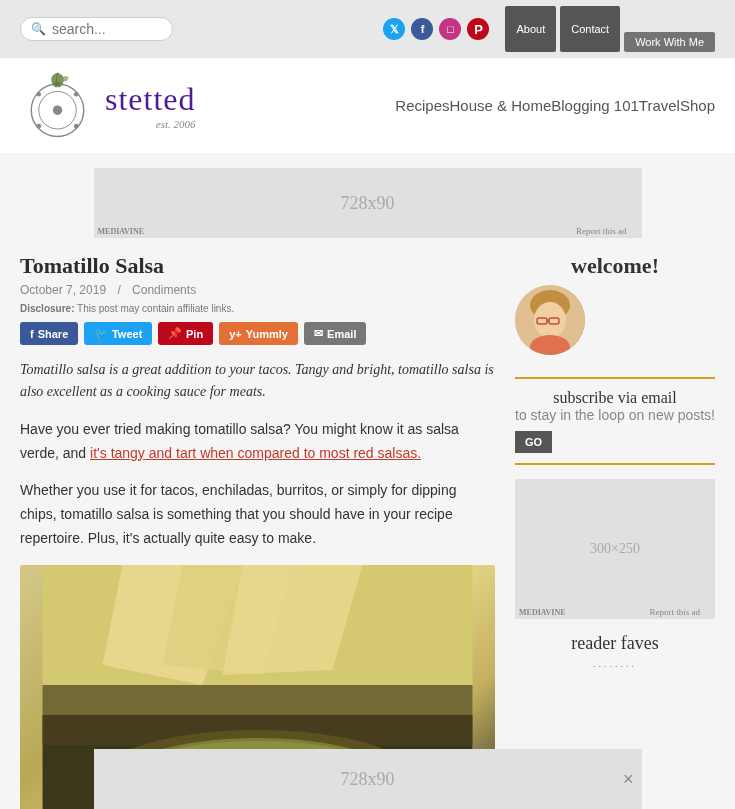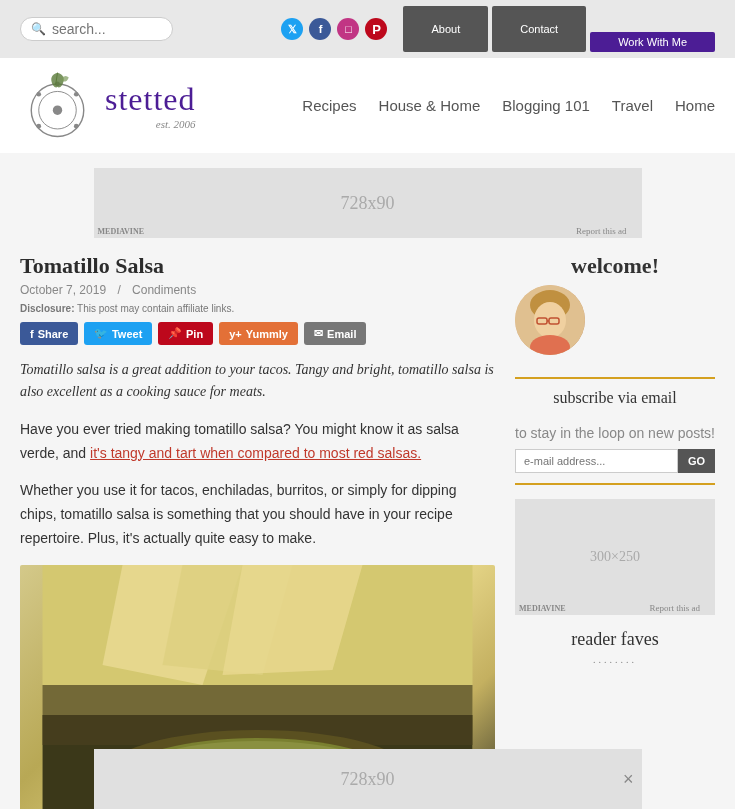--- a/index.html
+++ b/index.html
@@ -10,31 +10,31 @@
     .search-box { display: flex; align-items: center; background: #fff; border: 1px solid #ccc; border-radius: 12px; padding: 3px 10px; gap: 6px; }
     .search-box input { border: none; outline: none; font-size: 14px; color: #999; width: 110px; }
     .top-right { display: flex; align-items: center; gap: 6px; }
     .social-icons { display: flex; gap: 6px; align-items: center; }
     .social-icon { width: 22px; height: 22px; border-radius: 50%; display: flex; align-items: center; justify-content: center; font-size: 11px; color: #fff; font-weight: bold; font-family: Arial, sans-serif; }
     .twitter { background: #1da1f2; }
     .facebook { background: #3b5998; }
     .instagram { background: #c13584; }
     .pinterest { background: #bd081c; }
     .top-nav-btns { display: flex; gap: 4px; margin-left: 10px; }
-    .top-nav-btn { padding: 4px 28px; font-size: 11px; border: none; cursor: pointer; border-radius: 2px; font-family: Arial, sans-serif; }
+    .top-nav-btn { padding: 4px 11px; font-size: 11px; border: none; cursor: pointer; border-radius: 2px; font-family: Arial, sans-serif; }
     .btn-about { background: #555; color: #fff; }
     .btn-contact { background: #555; color: #fff; }
-    .btn-work { background: #4c1d95; color: #fff; margin-top: 26px; }
+    .btn-work { background: #737373; color: #fff; margin-top: 26px; }
 
     
     .site-header { background: #fff; padding: 10px 20px; display: flex; align-items: center; justify-content: space-between; }
     .logo-area { display: flex; align-items: center; gap: 10px; }
     .logo-name { font-size: 32px; font-weight: normal; color: #4c1d95; letter-spacing: 1px; font-family: 'Palatino Linotype', serif; }
     .logo-est { font-size: 11px; color: #888; text-align: right; font-style: italic; }
-    .main-nav { display: flex; gap: 22px; align-items: center; }
+    .main-nav { display: flex; align-items: center; }
     .main-nav a { text-decoration: none; color: #555; font-size: 15px; font-family: Arial, sans-serif; font-weight: 400; }
 
     
     .ad-banner-top { background: #e0e0e0; margin: 10px auto; width: 548px; height: 70px; display: flex; flex-direction: column; align-items: center; justify-content: center; position: relative; }
     .ad-banner-top .ad-size { font-size: 18px; color: #aaa; }
     .ad-mediavine { font-size: 9px; color: #888; display: flex; align-items: center; gap: 3px; }
     .ad-report { font-size: 9px; color: #888; position: absolute; bottom: 2px; right: 15px; }
     .ad-mv-left { position: absolute; bottom: 2px; left: 4px; }
 
     
@@ -63,27 +63,27 @@
     
     .sidebar { width: 200px; flex-shrink: 0; }
     .welcome-box { text-align: center; margin-bottom: 16px; }
     .welcome-title { font-family: 'Palatino Linotype', serif; font-size: 22px; color: #333; margin-bottom: 6px; }
     .welcome-avatar { width: 70px; height: 70px; border-radius: 50%; background: linear-gradient(135deg, #e8c8a0 0%, #d4a878 50%, #c09060 100%); float: left; margin-right: 10px; margin-bottom: 6px; overflow: hidden; }
     .welcome-text-block { overflow: hidden; font-size: 11px; color: #555; line-height: 1.5; font-family: Arial, sans-serif; text-align: left; }
     .welcome-readmore { display: block; color: #c0392b; font-size: 11px; margin-top: 4px; text-decoration: none; }
     .clearfix::after { content: ''; display: table; clear: both; }
 
     .subscribe-box { border-top: 2px solid #d4a020; border-bottom: 2px solid #d4a020; padding: 10px 0; margin-bottom: 14px; }
-    .subscribe-title { font-family: 'Palatino Linotype', serif; font-size: 16px; color: #333; text-align: center; margin-bottom: 18px; }
+    .subscribe-title { font-family: 'Palatino Linotype', serif; font-size: 16px; color: #333; text-align: center; margin-bottom: 0; }
     .subscribe-sub { font-size: 14px; color: #888; text-align: center; margin-bottom: 8px; font-family: Arial, sans-serif; }
     .subscribe-form { display: flex; gap: 0; }
     .subscribe-form input { flex: 1; padding: 5px 8px; border: 1px solid #ccc; font-size: 11px; color: #999; outline: none; font-family: Arial, sans-serif; }
     .subscribe-form button { padding: 5px 10px; background: #555; color: #fff; border: none; cursor: pointer; font-size: 11px; font-weight: bold; font-family: Arial, sans-serif; }
 
-    .ad-sidebar { background: #e0e0e0; height: 116px; display: flex; flex-direction: column; align-items: center; justify-content: center; position: relative; margin-bottom: 14px; }
+    .ad-sidebar { background: #e0e0e0; height: 140px; display: flex; flex-direction: column; align-items: center; justify-content: center; position: relative; margin-bottom: 14px; }
     .ad-sidebar .ad-size { font-size: 14px; color: #aaa; }
 
     .reader-faves { text-align: center; }
     .reader-faves-title { font-family: 'Palatino Linotype', serif; font-size: 18px; color: #333; margin-bottom: 4px; }
     .faves-dots { color: #888; font-size: 10px; letter-spacing: 3px; margin-bottom: 8px; }
     .faves-grid { display: flex; gap: 8px; }
     .fave-item { flex: 1; }
     .fave-img { width: 100%; height: 70px; border-radius: 50%; overflow: hidden; margin-bottom: 4px; }
     .fave-img-1 { background: radial-gradient(circle at 40% 40%, #ff6060 0%, #cc2020 60%, #991010 100%); }
     .fave-img-2 { background: radial-gradient(circle at 50% 40%, #808040 0%, #606020 50%, #404010 100%); }
@@ -143,21 +143,21 @@
     <div>
       <div class="logo-name">stetted</div>
       <div class="logo-est">est. 2006</div>
     </div>
   </div>
   <nav class="main-nav">
     <a href="#">Recipes</a>
     <a href="#">House &amp; Home</a>
     <a href="#">Blogging 101</a>
     <a href="#">Travel</a>
-    <a href="#">Home</a>
+    <a href="#">Shop</a>
   </nav>
 </div>
 
 <div class="ad-banner-container">
   <div class="ad-banner-top">
     <span class="ad-size">728x90</span>
     <div class="ad-mv-left ad-mediavine">
       <span style="font-size:8px;font-weight:bold;">MEDIAVINE</span>
     </div>
     <span class="ad-report">Report this ad</span>
@@ -253,21 +253,20 @@
 
           <ellipse cx="35" cy="62" rx="20" ry="12" fill="#e07050"></ellipse>
         </svg>
       </div>
     </div>
 
     <div class="subscribe-box">
       <div class="subscribe-title">subscribe via email</div>
       <div class="subscribe-sub">to stay in the loop on new posts!</div>
       <div class="subscribe-form">
-        <input type="email" placeholder="e-mail address..." style="">
         <button>GO</button>
       </div>
     </div>
 
     <div class="ad-sidebar">
       <span class="ad-size">300×250</span>
       <div class="ad-mv-left ad-mediavine" style="position:absolute;bottom:2px;left:4px;">
         <span style="font-size:8px;font-weight:bold;">MEDIAVINE</span>
       </div>
       <span class="ad-report">Report this ad</span>

